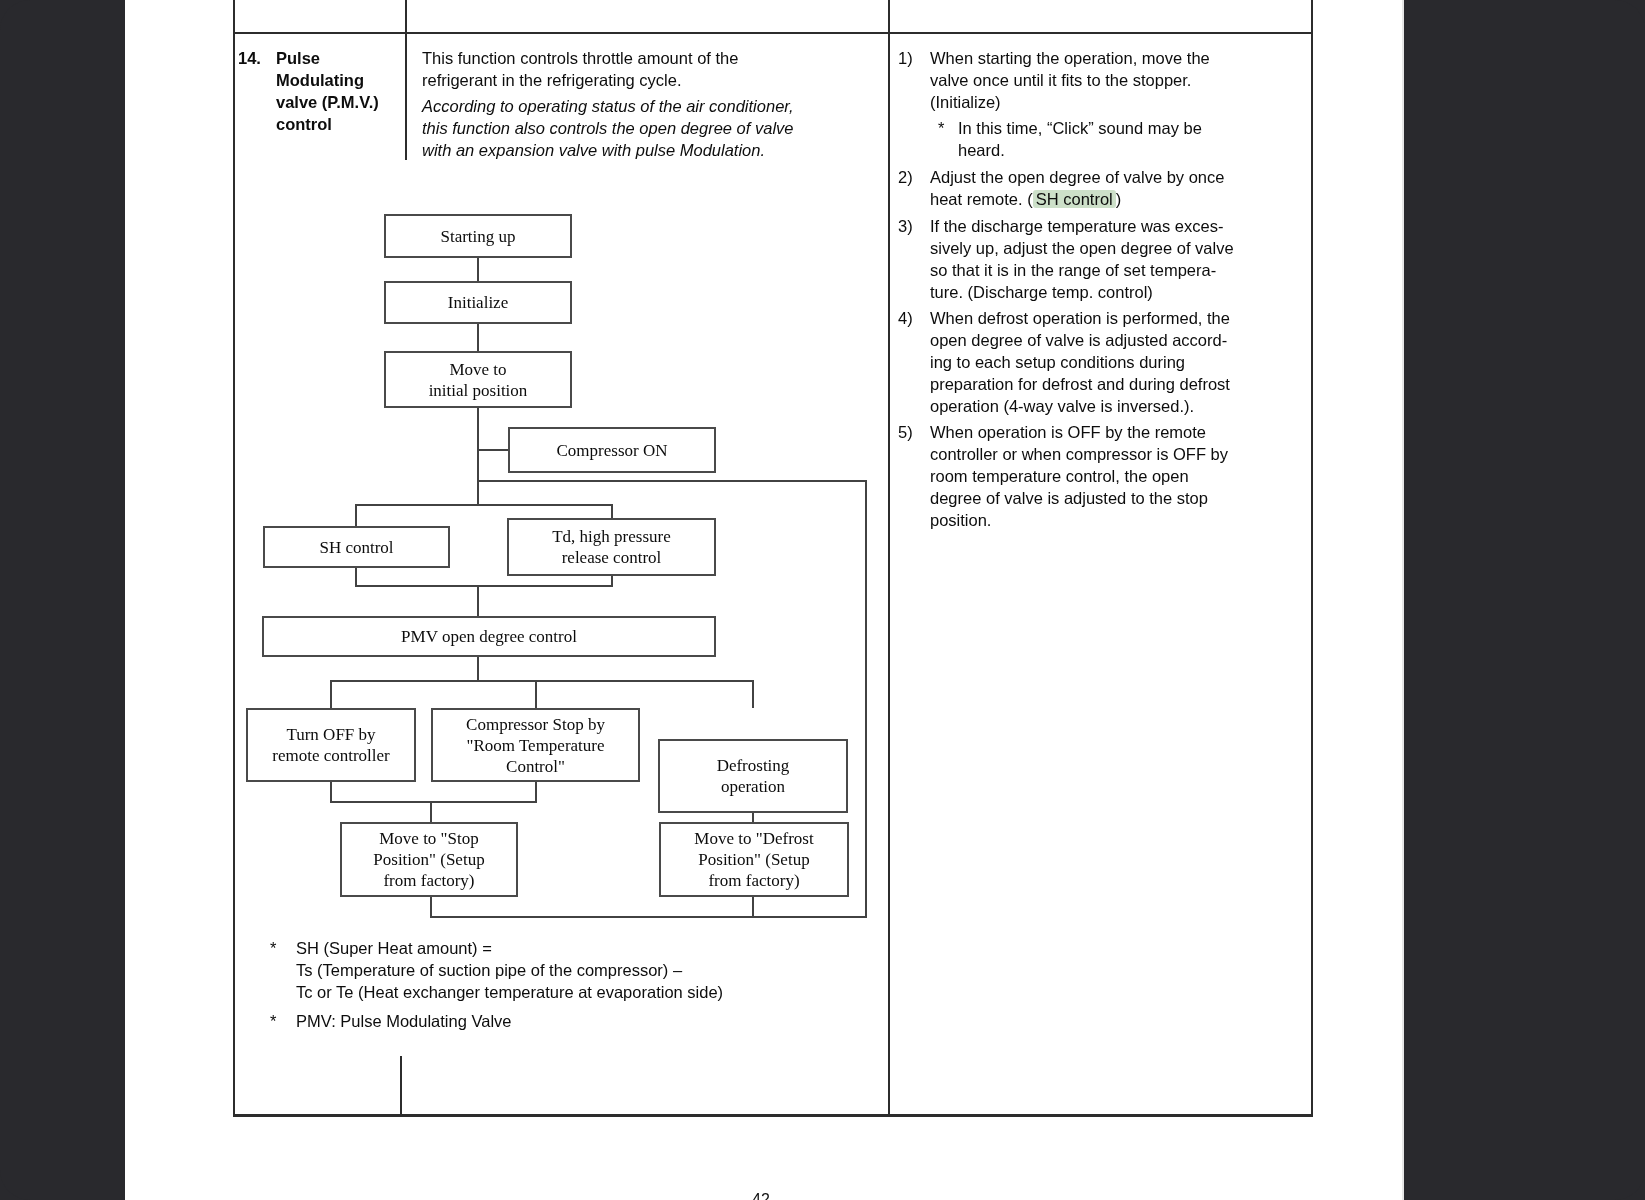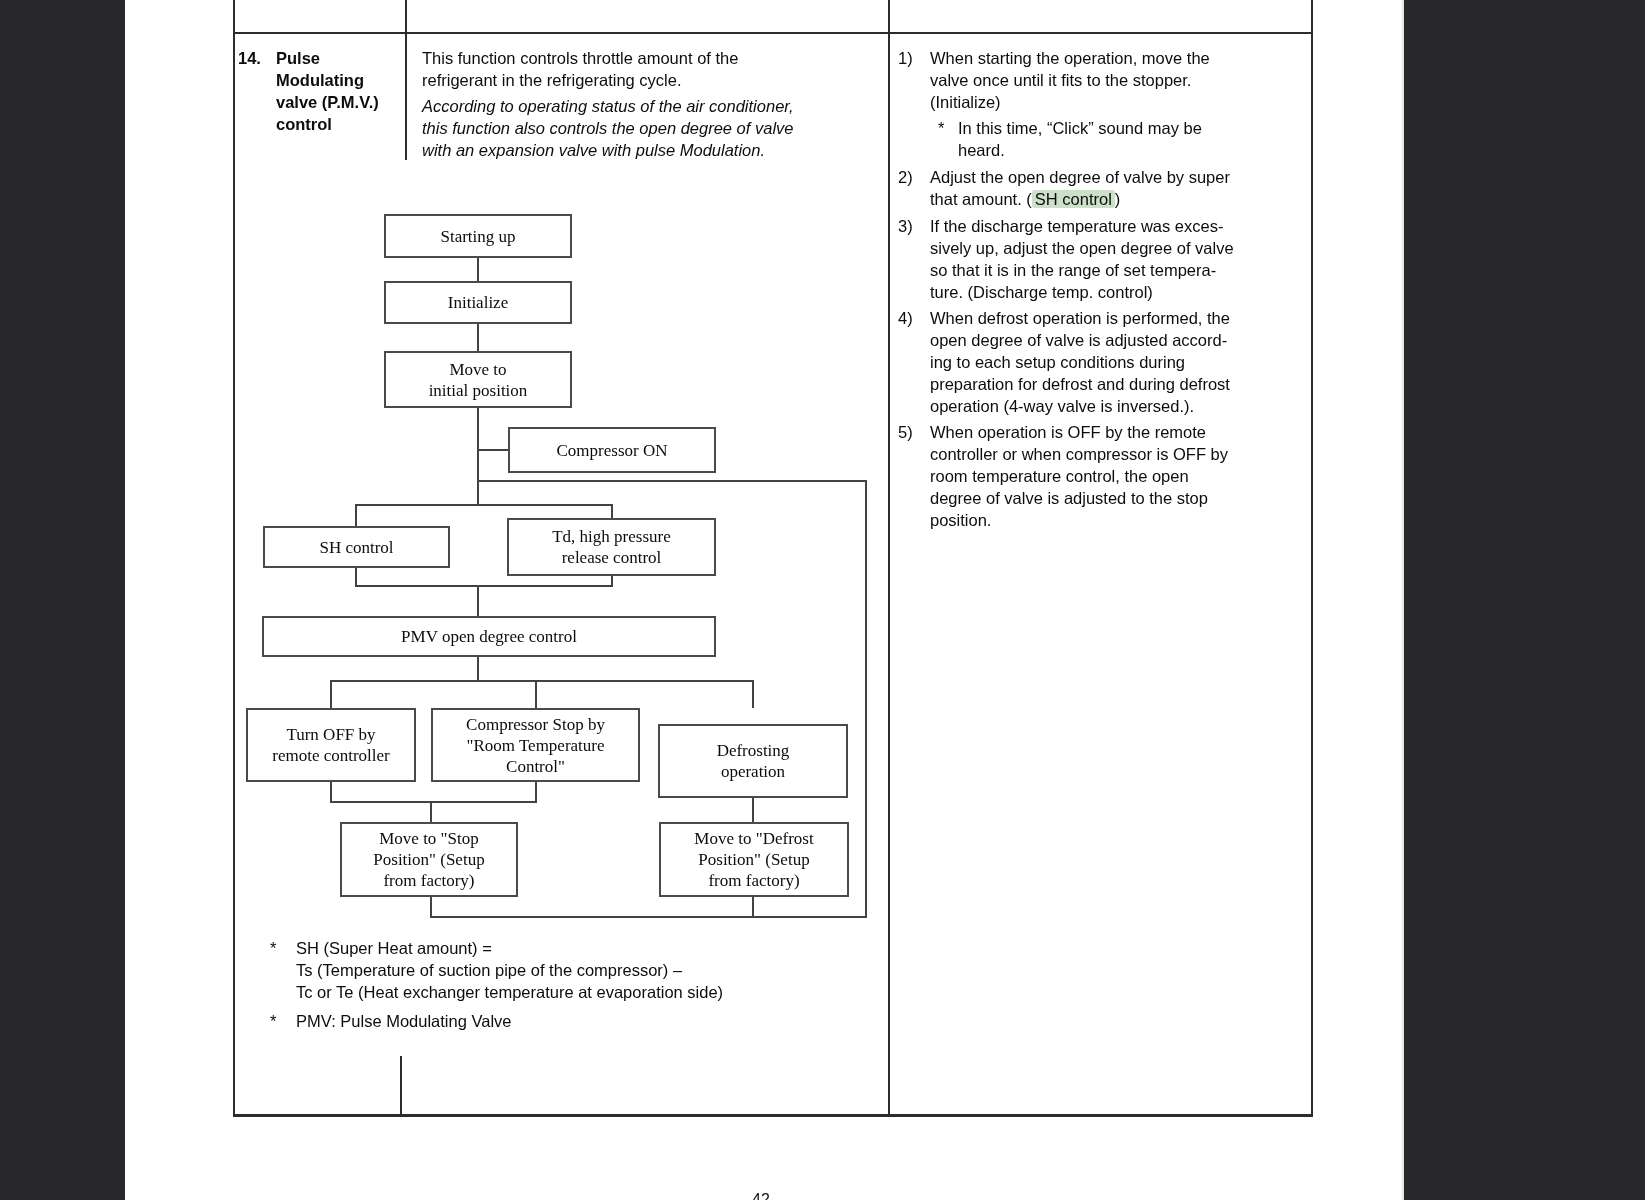--- a/index.html
+++ b/index.html
@@ -59,21 +59,21 @@
 valve once until it fits to the stopper.
 (Initialize)</div>
     </div>
     <div class="noteitem" style="top:117px;left:813px;">
       <span class="num">*</span>
       <div class="nbody" style="margin-left:20px;">In this time, “Click” sound may be
 heard.</div>
     </div>
     <div class="noteitem" style="top:166px;">
       <span class="num">2)</span>
-      <div class="nbody"><span>Adjust the open degree of valve by super</span><br><span>that amount. (</span><span class="hl">SH control</span><span>)</span></div>
+      <div class="nbody"><span>Adjust the open degree of valve by once</span><br><span>heat remote. (</span><span class="hl">SH control</span><span>)</span></div>
     </div>
     <div class="noteitem" style="top:215px;">
       <span class="num">3)</span>
       <div class="nbody">If the discharge temperature was exces-
 sively up, adjust the open degree of valve
 so that it is in the range of set tempera-
 ture. (Discharge temp. control)</div>
     </div>
     <div class="noteitem" style="top:307px;">
       <span class="num">4)</span>
@@ -124,21 +124,21 @@
     <div class="fbox" style="left:383px;top:427px;width:208px;height:46px;">Compressor ON</div>
     <div class="fbox" style="left:138px;top:526px;width:187px;height:42px;">SH control</div>
     <div class="fbox" style="left:382px;top:518px;width:209px;height:58px;">Td, high pressure
 release control</div>
     <div class="fbox" style="left:137px;top:616px;width:454px;height:41px;">PMV open degree control</div>
     <div class="fbox" style="left:121px;top:708px;width:170px;height:74px;">Turn OFF by
 remote controller</div>
     <div class="fbox" style="left:306px;top:708px;width:209px;height:74px;">Compressor Stop by
 "Room Temperature
 Control"</div>
-    <div class="fbox" style="left:533px;top:724px;width:190px;height:74px;">Defrosting
+    <div class="fbox" style="left:533px;top:739px;width:190px;height:74px;">Defrosting
 operation</div>
     <div class="fbox" style="left:215px;top:822px;width:178px;height:75px;">Move to "Stop
 Position" (Setup
 from factory)</div>
     <div class="fbox" style="left:534px;top:822px;width:190px;height:75px;">Move to "Defrost
 Position" (Setup
 from factory)</div>
 
     <div class="fnote" style="left:145px;top:937px;width:560px;">
       <span class="mark">*</span>

